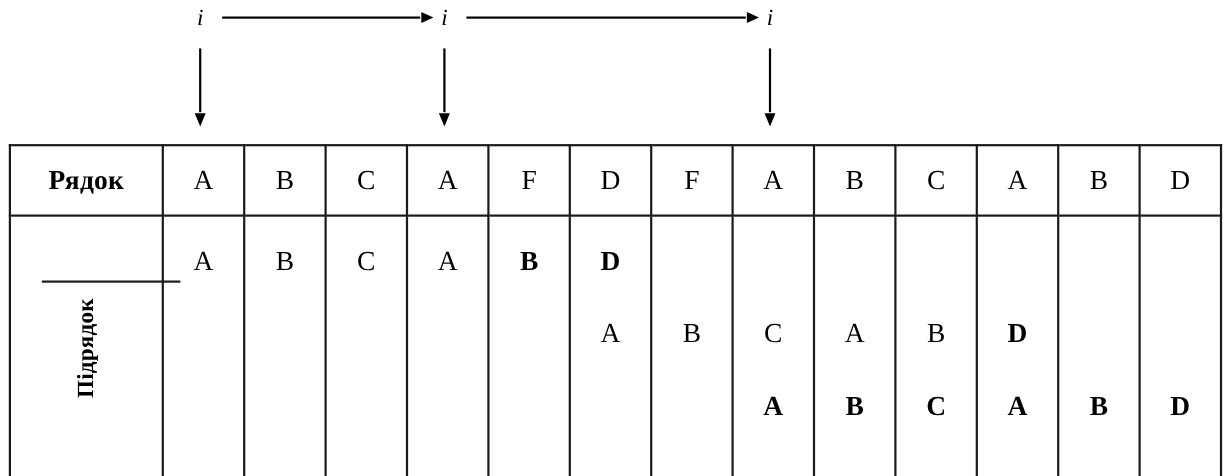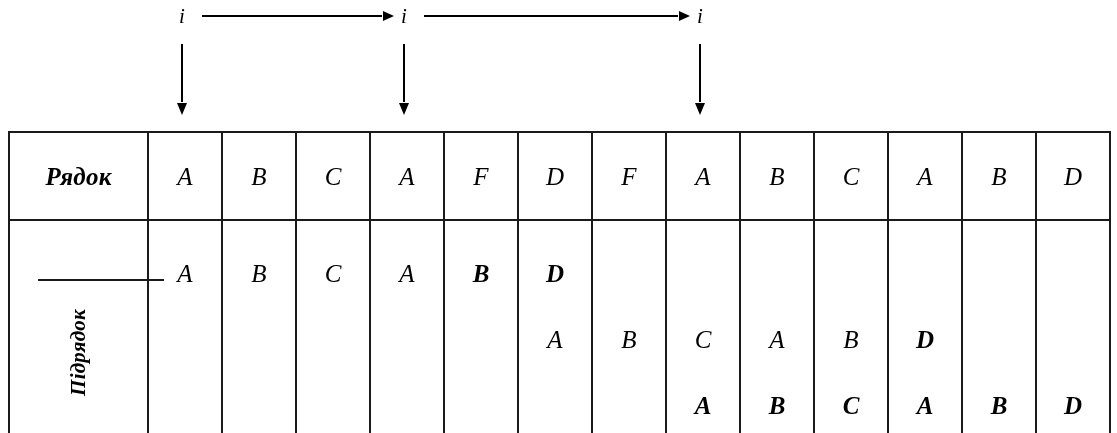--- a/index.html
+++ b/index.html
@@ -85,27 +85,26 @@
     position: absolute;
     left: 8px;
     top: 131px;
     border-collapse: collapse;
     table-layout: fixed;
     width: 1100px;
     background: #fff;
   }
   #grid-table td {
     border: 2px solid #1a1a1a;
-    padding: 12px;
+    padding: 0;
     text-align: center;
     vertical-align: middle;
     font-size: 25px;
     line-height: 1;
     font-family: "Liberation Serif", "DejaVu Serif", serif;
-    font-style: italic;
   }
   #grid-table col.label-col { width: 139px; }
   #grid-table col.cell-col  { width: 74px; }
 
   tr.header-row td { height: 62px; }
   tr.header-row td.row-label {
     font-weight: bold;
     font-size: 21px;
     letter-spacing: 0.2px;
   }

